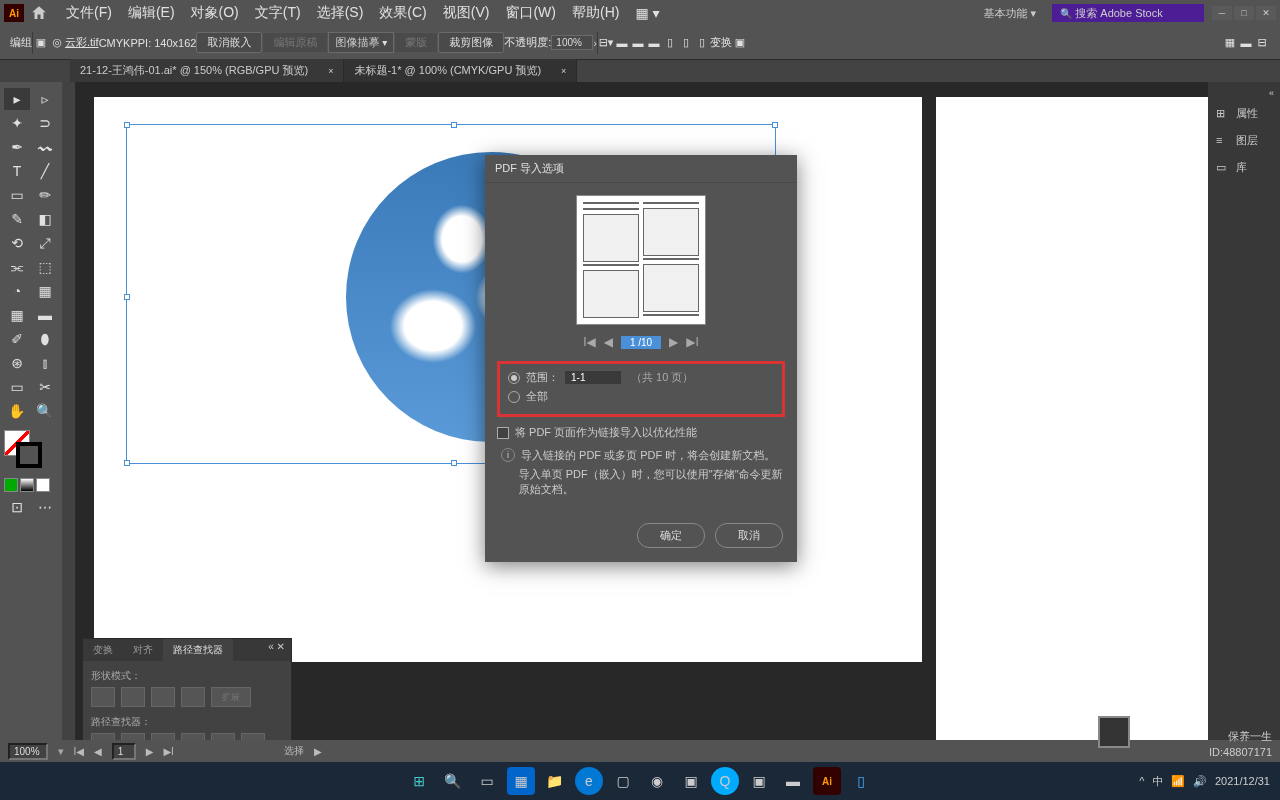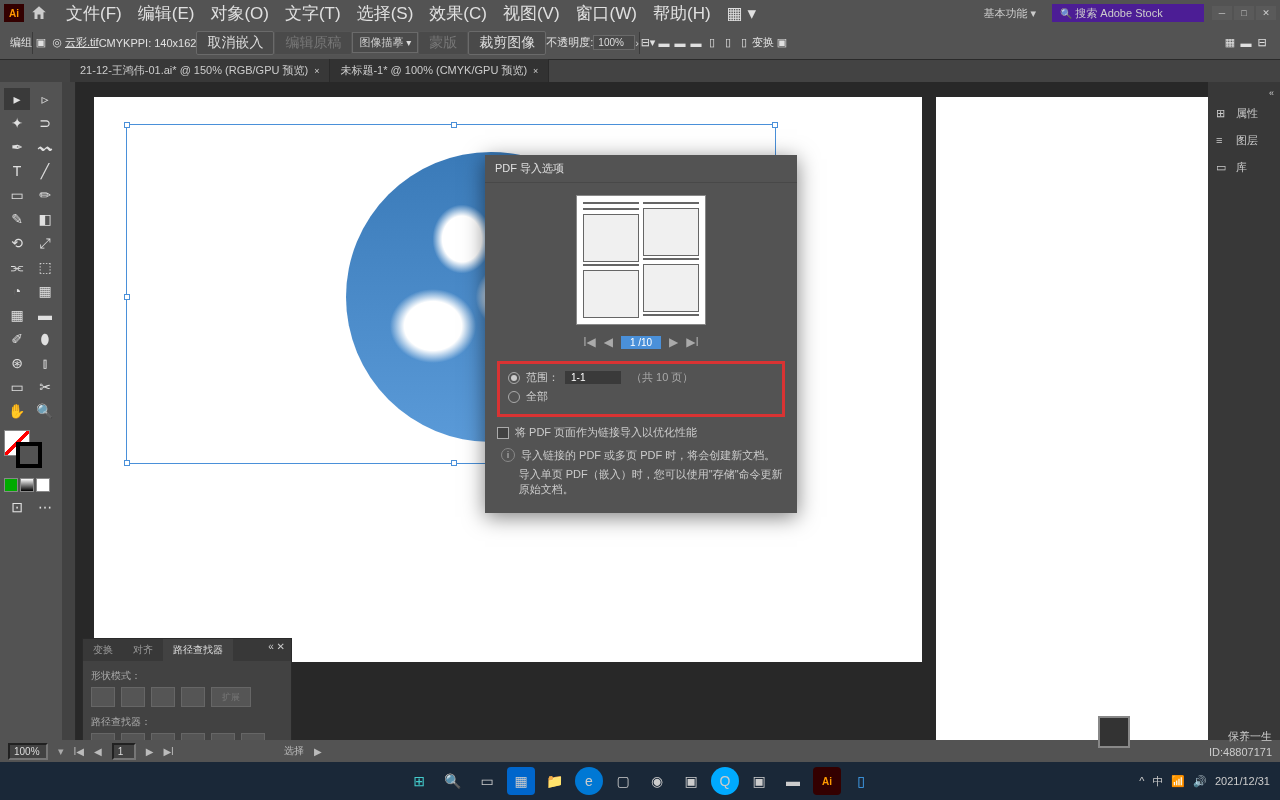--- a/index.html
+++ b/index.html
@@ -1,35 +1,35 @@
 <!DOCTYPE html>
 <html><head>
 <meta charset="utf-8">
 <style>
 *{margin:0;padding:0;box-sizing:border-box;font-family:"Microsoft YaHei",sans-serif;font-size:11px;color:#ccc}
 body{background:#323232;width:1280px;height:800px;overflow:hidden;position:relative}
 .titlebar{height:26px;background:#535353;display:flex;align-items:center;padding:0 4px}
 .ai-logo{width:20px;height:18px;background:#330000;color:#ff9a00;font-weight:bold;display:flex;align-items:center;justify-content:center;font-size:10px;margin-right:6px}
 .home-icon{width:18px;height:18px;color:#e0e0e0;margin-right:10px}
-.menu-item{padding:0 8px;color:#e0e0e0;cursor:pointer;font-size:17px}
+.menu-item{padding:0 8px;color:#e0e0e0;cursor:pointer;font-size:14px}
 .spacer{flex:1}
 .workspace-label{padding:2px 8px;color:#ccc;font-size:11px}
 .search-stock{background:#4c1d95;padding:2px 8px;width:152px;height:18px;font-size:10px;color:#888;margin:0 8px}
 .win-controls{display:flex;gap:2px}
 .win-btn{width:20px;height:14px;background:#5a5a5a;display:flex;align-items:center;justify-content:center;font-size:9px;cursor:pointer}
 .control-bar{height:34px;background:#535353;display:flex;align-items:center;padding:0 10px;gap:0;border-bottom:1px solid #2a2a2a}
 .cb-label{color:#e0e0e0;font-size:11px}
 .cb-icon{width:16px;height:16px;display:flex;align-items:center;justify-content:center;color:#e0e0e0}
-.cb-btn{padding:2px 10px;border:1px solid #6a6a6a;background:#4a4a4a;color:#ddd;font-size:14px;cursor:pointer;border-radius:2px}
+.cb-btn{padding:2px 10px;border:1px solid #6a6a6a;background:#4a4a4a;color:#ddd;font-size:11px;cursor:pointer;border-radius:2px}
 .cb-btn.disabled{color:#777;border-color:#555}
 .cb-dropdown{padding:2px 6px;border:1px solid #6a6a6a;background:#4a4a4a;color:#ddd;font-size:10px}
 .cb-input{padding:1px 4px;border:1px solid #6a6a6a;background:#4a4a4a;color:#ddd;font-size:10px;width:42px}
 .cb-sep{width:1px;height:22px;background:#3a3a3a}
 .tabs{height:22px;background:#434343;display:flex;align-items:flex-end;padding-left:70px}
-.tab{padding:4px 10px;background:#383838;color:#bbb;font-size:10px;border-right:1px solid #2a2a2a;display:flex;align-items:center;gap:6px}
+.tab{padding:4px 10px;background:#383838;color:#bbb;font-size:10px;border-right:1px solid #2a2a2a;display:flex;align-items:center;gap:20px}
 .tab.active{background:#323232;color:#fff}
 .tab-close{font-size:9px;cursor:pointer}
 .main{display:flex;height:660px}
 .toolbox{width:62px;background:#535353;padding:6px 4px;display:flex;flex-direction:column;gap:0}
 .tool-row{display:flex;gap:2px;margin-bottom:2px}
 .tool{width:26px;height:22px;display:flex;align-items:center;justify-content:center;color:#e0e0e0;cursor:pointer;font-size:14px}
 .tool.active{background:#3a3a3a}
 .fill-stroke{margin-top:6px;position:relative;width:44px;height:44px}
 .fill-sq{position:absolute;width:26px;height:26px;background:linear-gradient(135deg,#fff 45%,#f00 45%,#f00 55%,#fff 55%);border:1px solid #888}
 .stroke-sq{position:absolute;width:26px;height:26px;border:4px solid #000;background:#535353;top:12px;left:12px}
@@ -316,20 +316,24 @@
     </div>
     <div class="info-row">
         <span class="info-icon">i</span>
         <span>导入链接的 PDF 或多页 PDF 时，将会创建新文档。</span>
       </div>
     <div class="info-row">
         <span style="width:14px"></span>
         <span>导入单页 PDF（嵌入）时，您可以使用"存储"命令更新原始文档。</span>
       </div>
   </div>
+  <div class="dlg-buttons">
+    <button class="dlg-btn">确定</button>
+    <button class="dlg-btn">取消</button>
+  </div>
 </div>
 
 <div class="pathfinder">
   <div class="pf-tabs">
     <div class="pf-tab">变换</div>
     <div class="pf-tab">对齐</div>
     <div class="pf-tab active">路径查找器</div>
     <div class="pf-close">« ✕</div>
   </div>
   <div class="pf-body">

